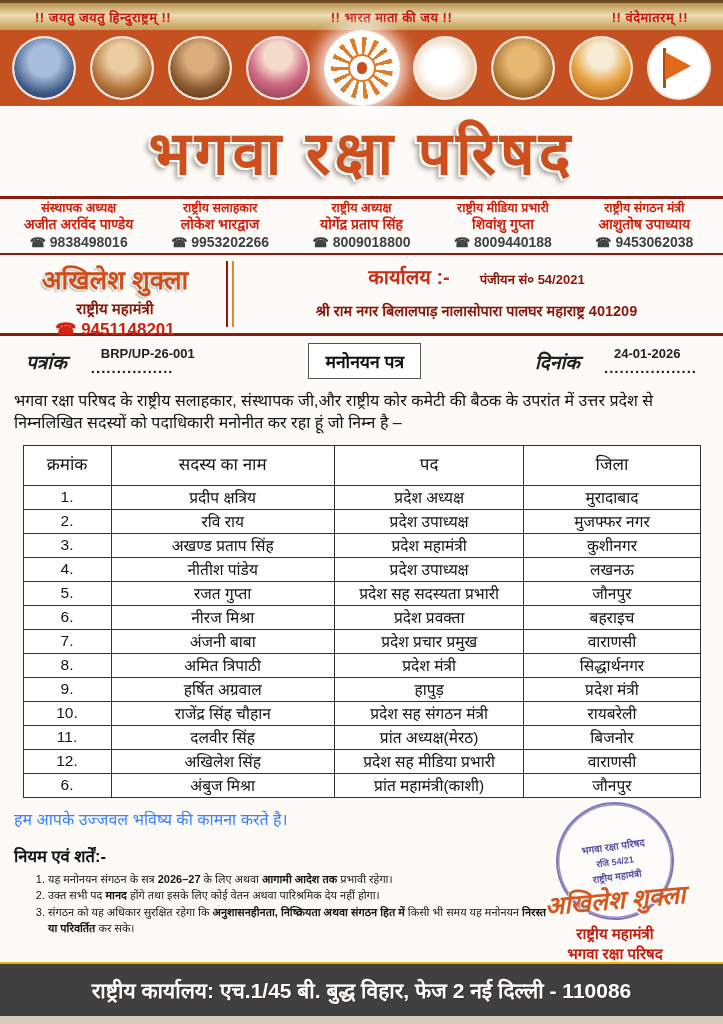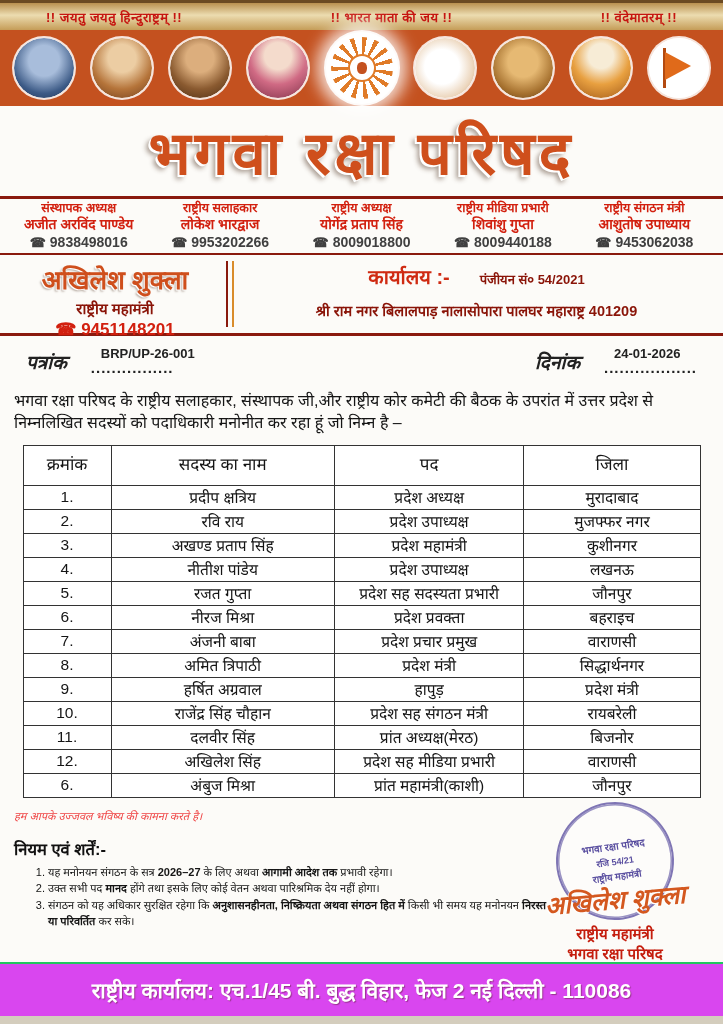--- a/index.html
+++ b/index.html
@@ -5,21 +5,21 @@
   * { margin:0; padding:0; box-sizing:border-box; }
   html,body { background:#e8e6e0; }
   .page {
     position:relative; width:723px; height:1024px; margin:0 auto;
     background:#fcfbf8; overflow:hidden;
     font-family:"Liberation Sans", sans-serif; color:#111;
   }
   
   .slogan-band {
     height:30px; display:flex; align-items:center; justify-content:space-between;
-    padding:0 46px; border-top:3px solid #6b4a22;
+    padding:0 35px; border-top:3px solid #6b4a22;
     background:linear-gradient(to bottom,#b9904f,#ecdcb0 45%,#c59d58);
     color:#c61510; font-weight:bold; font-size:13px; letter-spacing:.5px;
   }
   
   .medallion-band {
     height:76px; background:#c4511f; display:flex; align-items:center;
     justify-content:space-between; padding:0 14px;
   }
   .medallion {
     width:60px; height:60px; border-radius:50%; background:#fff;
@@ -91,21 +91,21 @@
   .doc-type-box { border:1.5px solid #555; padding:5px 16px; font-size:17.5px; font-weight:bold; color:#111; background:#fff; }
   
   .body-text { padding:6px 14px 0 14px; font-size:16px; line-height:1.4; color:#151515; }
   
   .members-table { width:678px; margin:10px auto 0 auto; border-collapse:collapse; background:#fff; }
   .members-table th, .members-table td { border:1px solid #333; text-align:center; color:#151515; }
   .members-table th { height:40px; vertical-align:top; padding-top:6px; font-size:17px; font-weight:normal; }
   .members-table td { height:24px; font-size:15.5px; padding:0 4px; }
   .col-sno{width:13%;} .col-name{width:33%;} .col-post{width:28%;} .col-dist{width:26%;}
   
-  .closing { padding:10px 14px 0 14px; font-size:11px; color:#ef4444;font-style:italic; }
+  .closing { padding:10px 14px 0 14px; font-size:16px; color:#3b82f6; }
   .terms { padding:14px 14px 0 14px; width:570px; }
   .terms-title { font-size:16.5px; font-weight:bold; color:#111; }
   .terms ol { margin-top:4px; padding-left:34px; }
   .terms li { font-size:11px; line-height:1.5; color:#151515; }
   .terms .b { font-weight:bold; }
   
   .stamp-block { position:absolute; right:8px; top:802px; width:200px; text-align:center; }
   .stamp-circle {
     position:relative; width:118px; height:118px; margin:0 auto; border-radius:50%;
     border:2.5px solid rgba(72,60,150,.7); box-shadow:inset 0 0 0 1.5px rgba(72,60,150,.55);
@@ -118,24 +118,24 @@
   .stamp-circle .s3 { font-size:9.5px; font-weight:bold; }
   .stamp-sign {
     position:relative; margin-top:-38px; font-size:25px; font-weight:bold; font-style:italic;
     color:#d4581f; transform:rotate(-5deg); text-shadow:-1px 1px 0 #fff;
     white-space:nowrap;
   }
   .stamp-line { font-size:15px; font-weight:bold; color:#c41d0d; line-height:1.3; }
   .stamp-lines { margin-top:8px; }
   
   .footer-band {
-    position:absolute; left:0; right:0; bottom:8px; height:54px; background:#d946ef;
+    position:absolute; left:0; right:0; bottom:8px; height:54px; background:#404040;
     color:#fff; display:flex; align-items:center; justify-content:center;
     font-size:21px; font-weight:bold; text-shadow:1px 1px 1px rgba(60,20,0,.4);
-    border-top:2px solid #22c55e;
+    border-top:2px solid #eab308;
   }
   .footer-strip { position:absolute; left:0; right:0; bottom:0; height:8px; background:#d4cdbd; }
 </style>
 </head>
 <body>
 
 <div class="page">
 
   <div class="slogan-band">
     <span>!! जयतु जयतु हिन्दुराष्ट्रम् !!</span>
@@ -229,20 +229,21 @@
   <div class="hr-maroon-3"></div>
 
   <div class="meta-row">
     <div class="meta-left">
       <span class="meta-label">पत्रांक</span>
       <span class="stack">
         <span class="val">BRP/UP-26-001</span>
         <span class="dots">................</span>
       </span>
     </div>
+    <div class="doc-type-box">मनोनयन पत्र</div>
     <div class="meta-right">
       <span class="meta-label">दिनांक</span>
       <span class="stack">
         <span class="val">24-01-2026</span>
         <span class="dots">..................</span>
       </span>
     </div>
   </div>
 
   <p class="body-text">भगवा रक्षा परिषद के राष्ट्रीय सलाहकार, संस्थापक जी,और राष्ट्रीय कोर कमेटी की बैठक के उपरांत में उत्तर प्रदेश से निम्नलिखित सदस्यों को पदाधिकारी मनोनीत कर रहा हूं जो निम्न है –</p>

